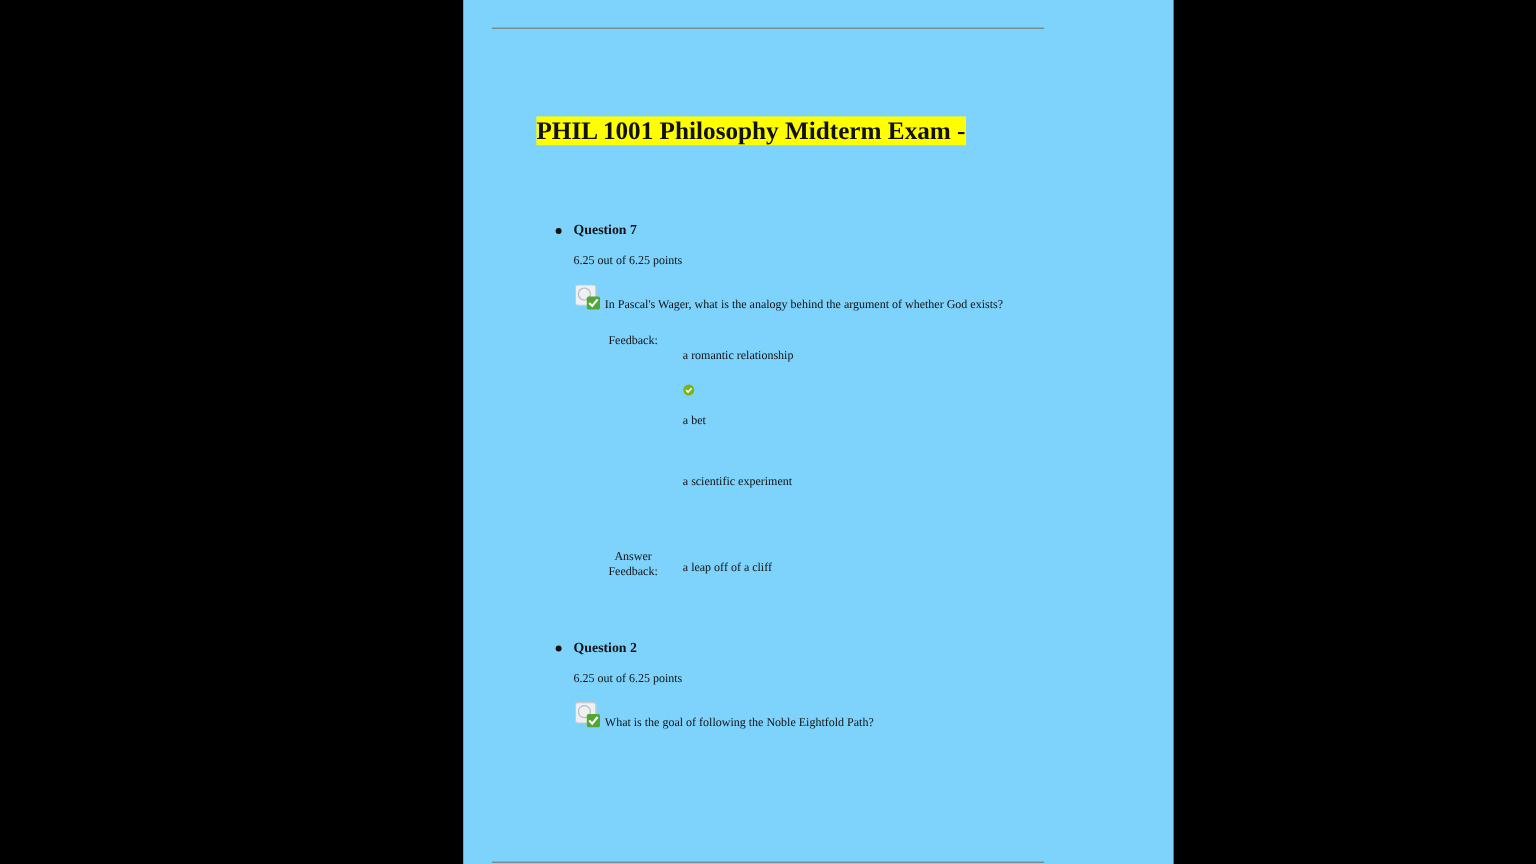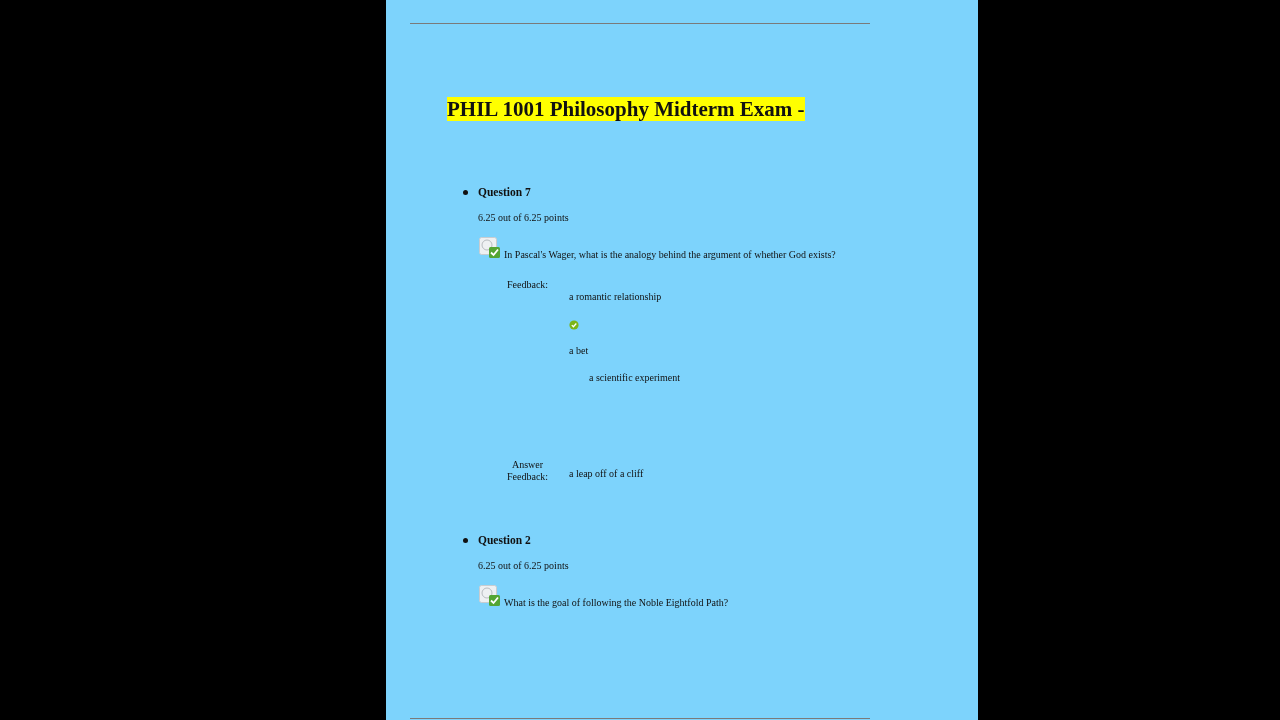--- a/index.html
+++ b/index.html
@@ -55,21 +55,21 @@
   </svg>
   <div class="abs small" style="left:118px; top:249px;">In Pascal's Wager, what is the analogy behind the argument of whether God exists?</div>
 
   <div class="abs small" style="left:121px; top:279px;">Feedback:</div>
   <div class="abs small" style="left:183px; top:291px;">a romantic relationship</div>
   <svg class="abs" style="left:183px; top:320px; width:10px; height:10px;" viewBox="0 0 10 10">
     <circle cx="5" cy="5" r="4.6" fill="#7cb518"></circle>
     <path d="M2.8 5.1 L4.4 6.7 L7.3 3.5" fill="none" stroke="#fff" stroke-width="1.3"></path>
   </svg>
   <div class="abs small" style="left:183px; top:345px;">a bet</div>
-  <div class="abs small" style="left:183px; top:372px;margin-left:20px;">a scientific experiment</div>
+  <div class="abs small" style="left:183px; top:396px;">a scientific experiment</div>
   <div class="abs small" style="left:183px; top:429px;margin-top:39px;">a leap off of a cliff</div>
 
   <div class="abs small" style="left:121px; top:459px; line-height:12px;">
     <span>Answer</span><br>
     <span>Feedback:</span>
   </div>
 
   <div class="bullet" style="left:77px; top:538px;"></div>
   <div class="abs q-head" style="left:92px; top:534px;">Question 2</div>
   <div class="abs small" style="left:92px; top:560px;">6.25 out of 6.25 points</div>

